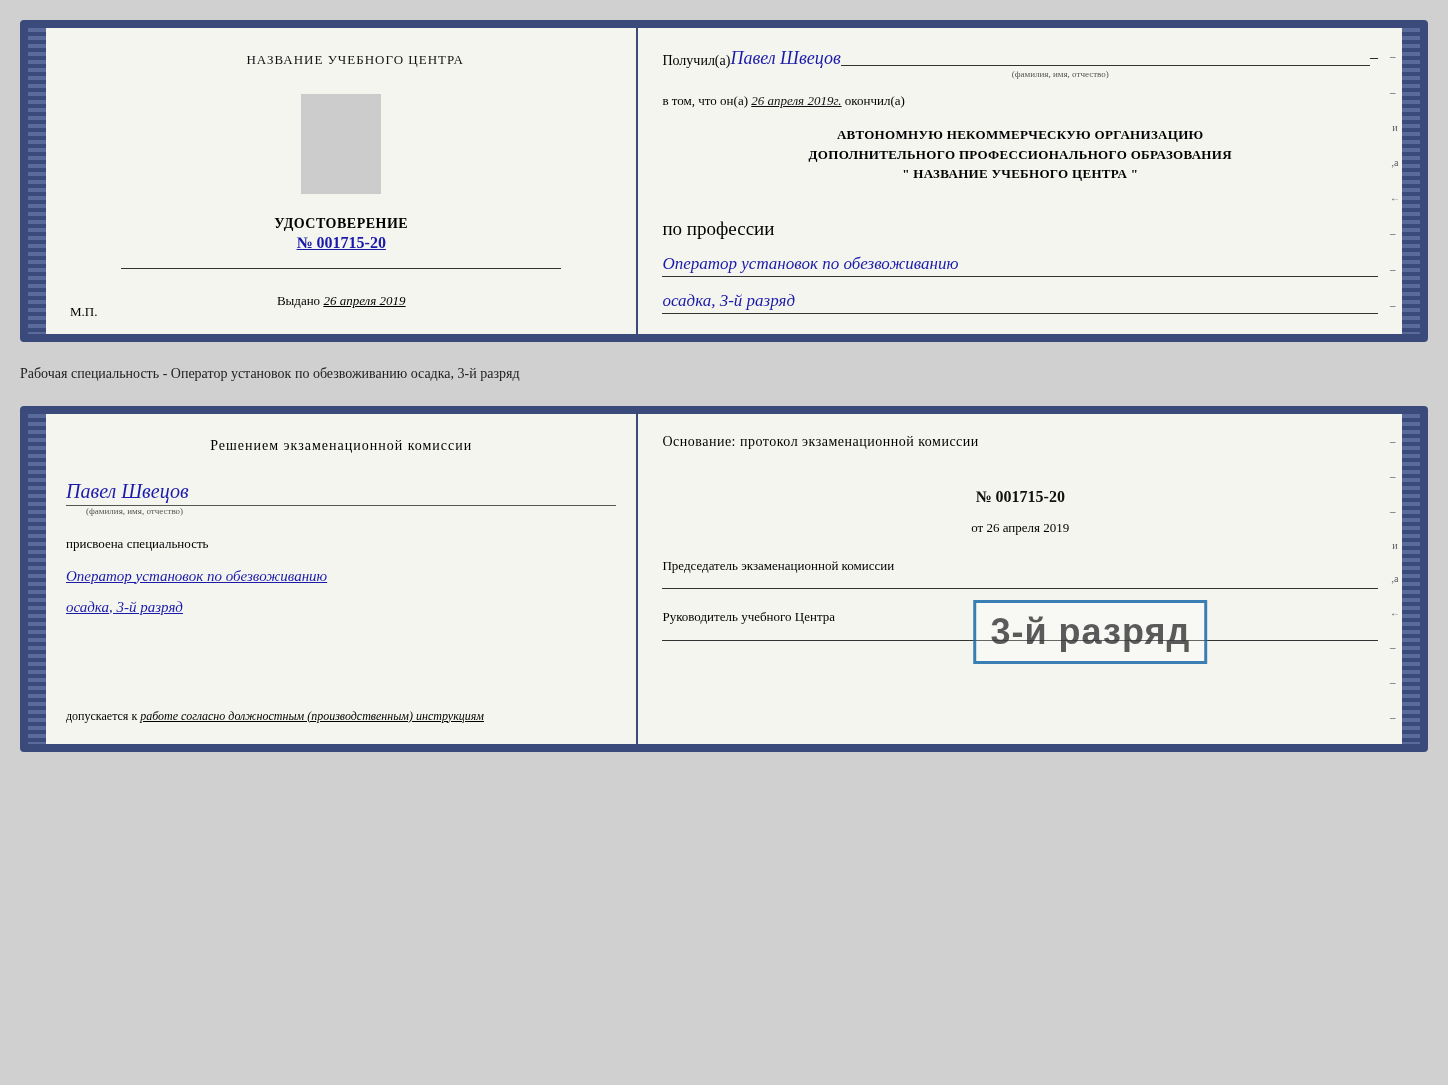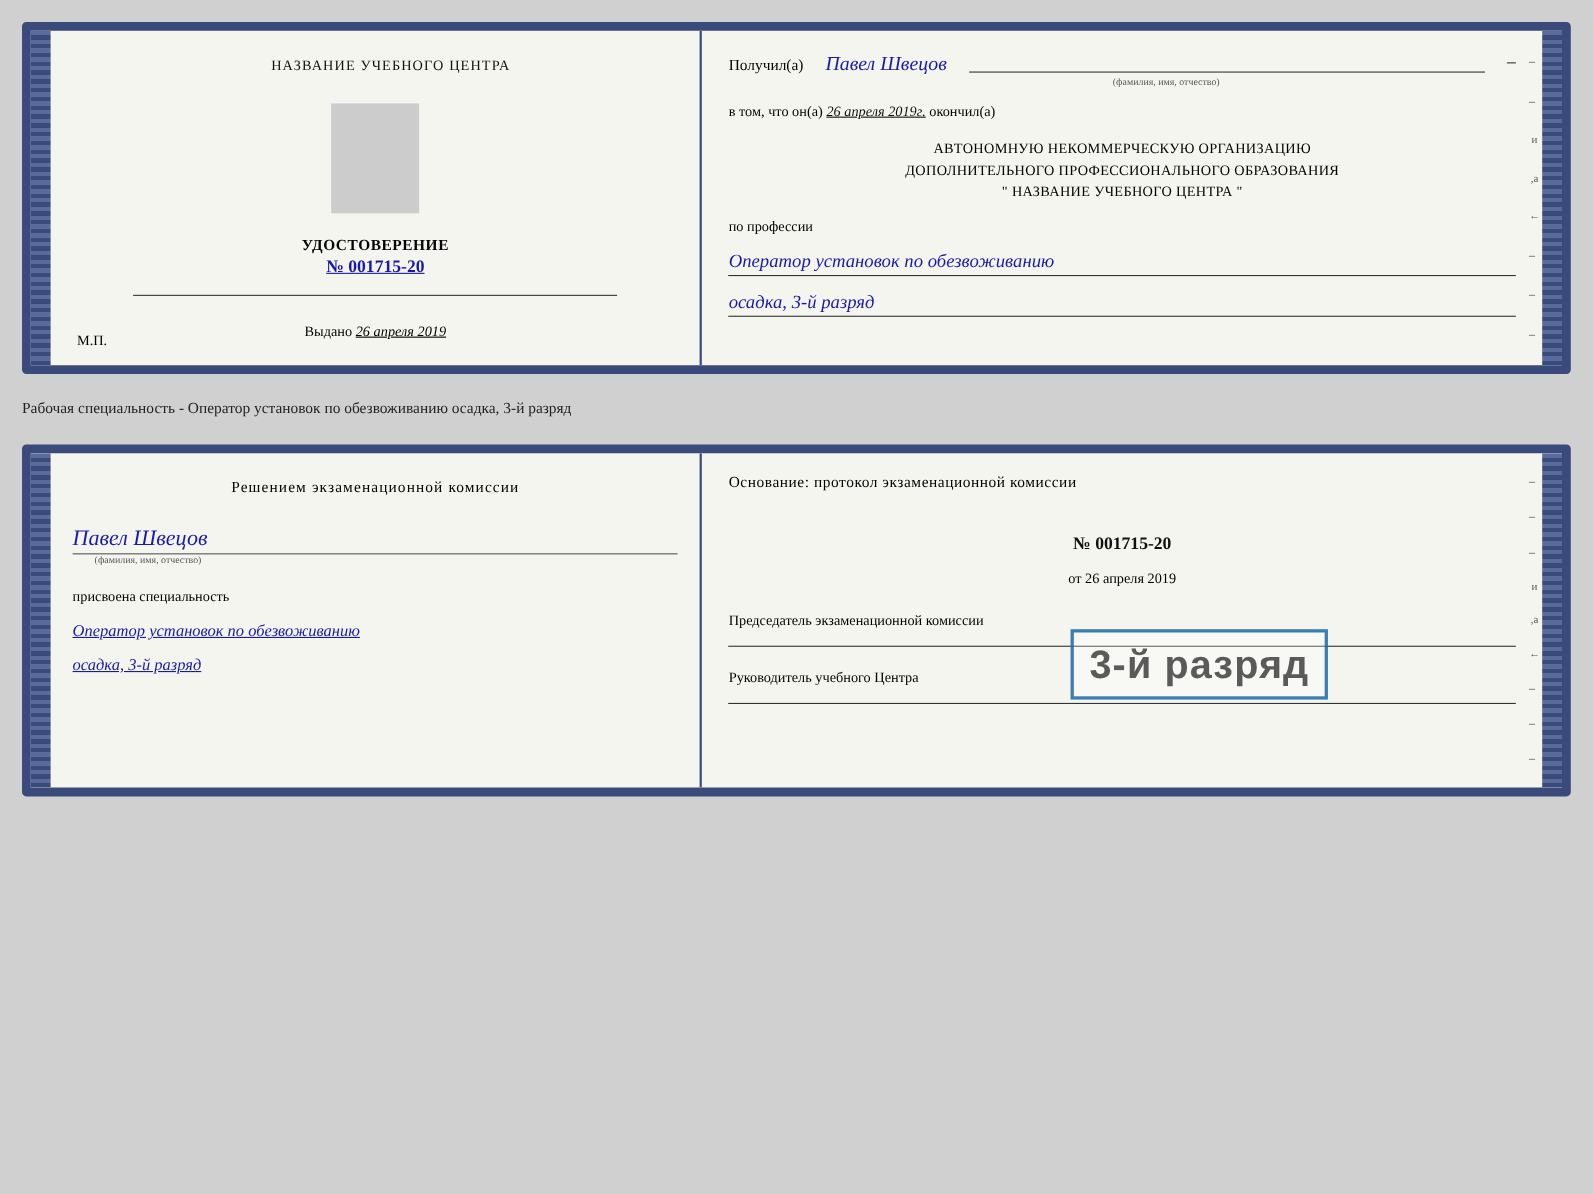--- a/index.html
+++ b/index.html
@@ -156,25 +156,26 @@
       text-decoration: underline;
       color: #111;
     }
 
     .autonomous-block {
       font-size: 13px;
       text-align: center;
       line-height: 1.5;
       margin-top: 6px;
       letter-spacing: 0.3px;
+      font-weight: bold;
     }
 
     .po-professii-label {
-      font-size: 13px;
-      margin-top: 4px;
+      font-size: 19px;
+      margin-top: 24px;
     }
 
     .professiya-text {
       font-size: 17px;
       color: #1a1aaa;
       font-style: italic;
       border-bottom: 1px solid #333;
       padding-bottom: 2px;
       margin-top: 4px;
     }
@@ -373,21 +374,21 @@
       <div class="vydano-line">
         <span>Выдано</span>
         <span class="vydano-date">26 апреля 2019</span>
       </div>
 
       <div class="mp-text">М.П.</div>
     </div>
 
     <div class="doc-right">
       <div style="display:flex; flex-direction:column;">
-        <div style="display:flex; align-items:flex-end; gap:20px;">
+        <div style="display:flex; align-items:flex-end; gap:0;">
           <span class="poluchil-label">Получил(а)</span>
           <span class="poluchil-name">Павел Швецов</span>
           <span style="flex:1; border-bottom:1px solid #333; margin-bottom:3px;"></span>
           <span style="margin-bottom:3px;">–</span>
         </div>
         <div class="poluchil-subtitle">(фамилия, имя, отчество)</div>
       </div>
 
       <div class="vtom-row">
         <span>в том, что он(а)</span>
@@ -435,20 +436,24 @@
 
       <div class="prisvoena-label">присвоена специальность</div>
       <div class="bottom-professiya">Оператор установок по обезвоживанию</div>
       <div class="bottom-razryad">осадка, 3-й разряд</div>
 
       <div class="bottom-lines">
         <div class="bottom-line"></div>
         <div class="bottom-line"></div>
       </div>
 
+      <div class="dopuskaetsya-row">
+        <span>допускается к</span>
+        <span class="dopuskaetsya-italic">работе согласно должностным (производственным) инструкциям</span>
+      </div>
     </div>
 
     <div class="doc-right" style="position:relative;">
       <div class="osnovanie-title">Основание: протокол экзаменационной  комиссии</div>
 
       <div class="bottom-number">№  001715-20</div>
 
       <div class="ot-date">
         <span>от</span>
         <span>26 апреля 2019</span>

